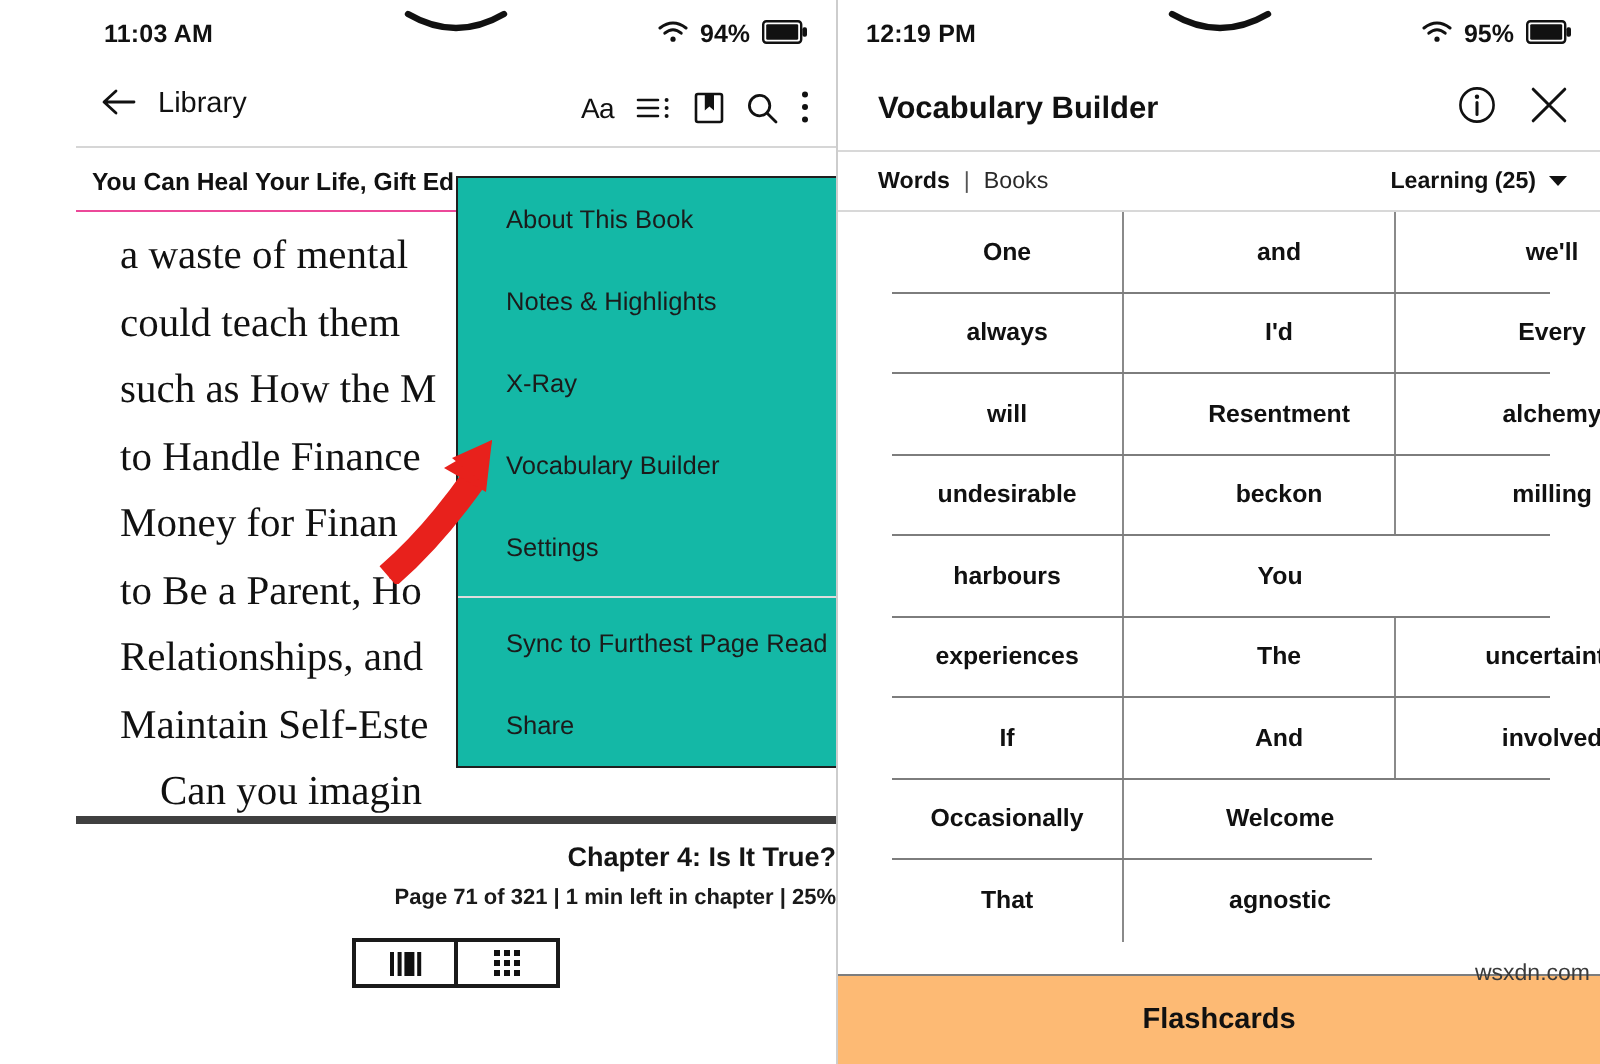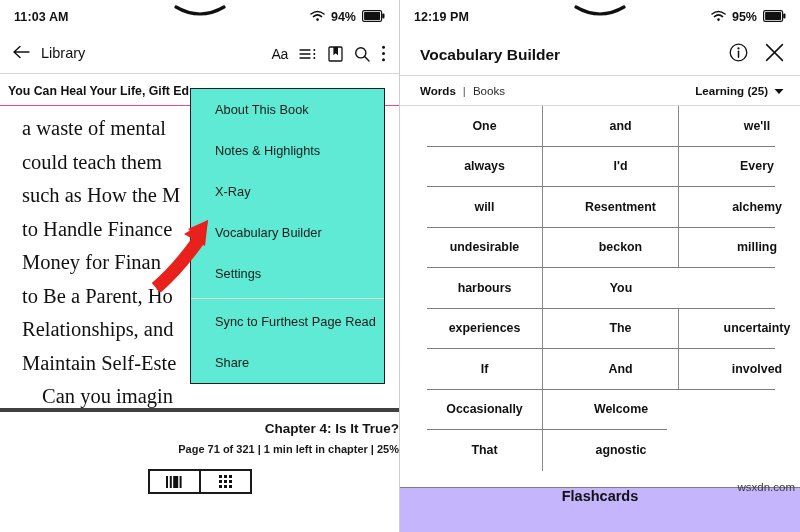--- a/index.html
+++ b/index.html
@@ -2,21 +2,21 @@
 <html><head>
 <meta charset="utf-8">
 <style>
   * { box-sizing: border-box; margin: 0; padding: 0; }
   html, body {
     width: 800px; height: 532px;
     background: #ffffff;
     font-family: "Liberation Sans", sans-serif;
     overflow: hidden;
   }
-  .screen { position: relative; width: 800px; height: 496px; display: flex; }
+  .screen { position: relative; width: 800px; height: 496px; display: flex; padding-left: 38px; }
 
   
   .panel { position: relative; width: 400px; height: 532px; background: #fff; overflow: hidden; }
   .panel-left { border-right: 1px solid #cdcdcd; }
 
   
   .statusbar {
     position: relative;
     height: 34px;
     display: flex; align-items: center;
@@ -70,21 +70,21 @@
     border: 2px solid #1a1a1a; display: flex;
   }
   .view-toggle > div {
     flex: 1; display: flex; align-items: center; justify-content: center;
   }
   .view-toggle > div + div { border-left: 2px solid #1a1a1a; }
 
   
   .overflow-menu {
     position: absolute; left: 190px; top: 88px;
-    width: 195px; background: #5eead4;
+    width: 195px; background: #14b8a6;
     border: 1.5px solid #1f1f1f;
     z-index: 20;
   }
   .menu-item {
     padding: 13px 0 13px 24px;
     font-size: 12.8px; color: #1b1b1b;
     white-space: nowrap;
   }
   .menu-sep { height: 1px; background: #ddd; margin: 4px 0 2px; }
 
@@ -120,22 +120,22 @@
     font-size: 12.4px; font-weight: 700; color: #111;
     border-right: 1.6px solid #8a8a8a;
   }
   .word-cell.last-col { border-right: none; }
   .word-row.short { width: 240px; }
 
   .vb-footer {
     position: absolute; left: 0; right: 0; bottom: 0;
     border-top: 1.6px solid #7d7d7d;
     height: 45px;
-    display: flex; align-items: flex-start; justify-content: center;
-    background: #c4b5fd;
+    display: flex; align-items: center; justify-content: center;
+    background: #fdba74;
   }
   .flashcards-label { font-size: 14.5px; font-weight: 700; color: #111; }
 
   .watermark {
     position: absolute; right: 5px; bottom: 3px;
     font-size: 11.5px; color: #3a3a3a;
     font-family: "Liberation Sans", sans-serif;
     z-index: 40;
   }
 </style>

